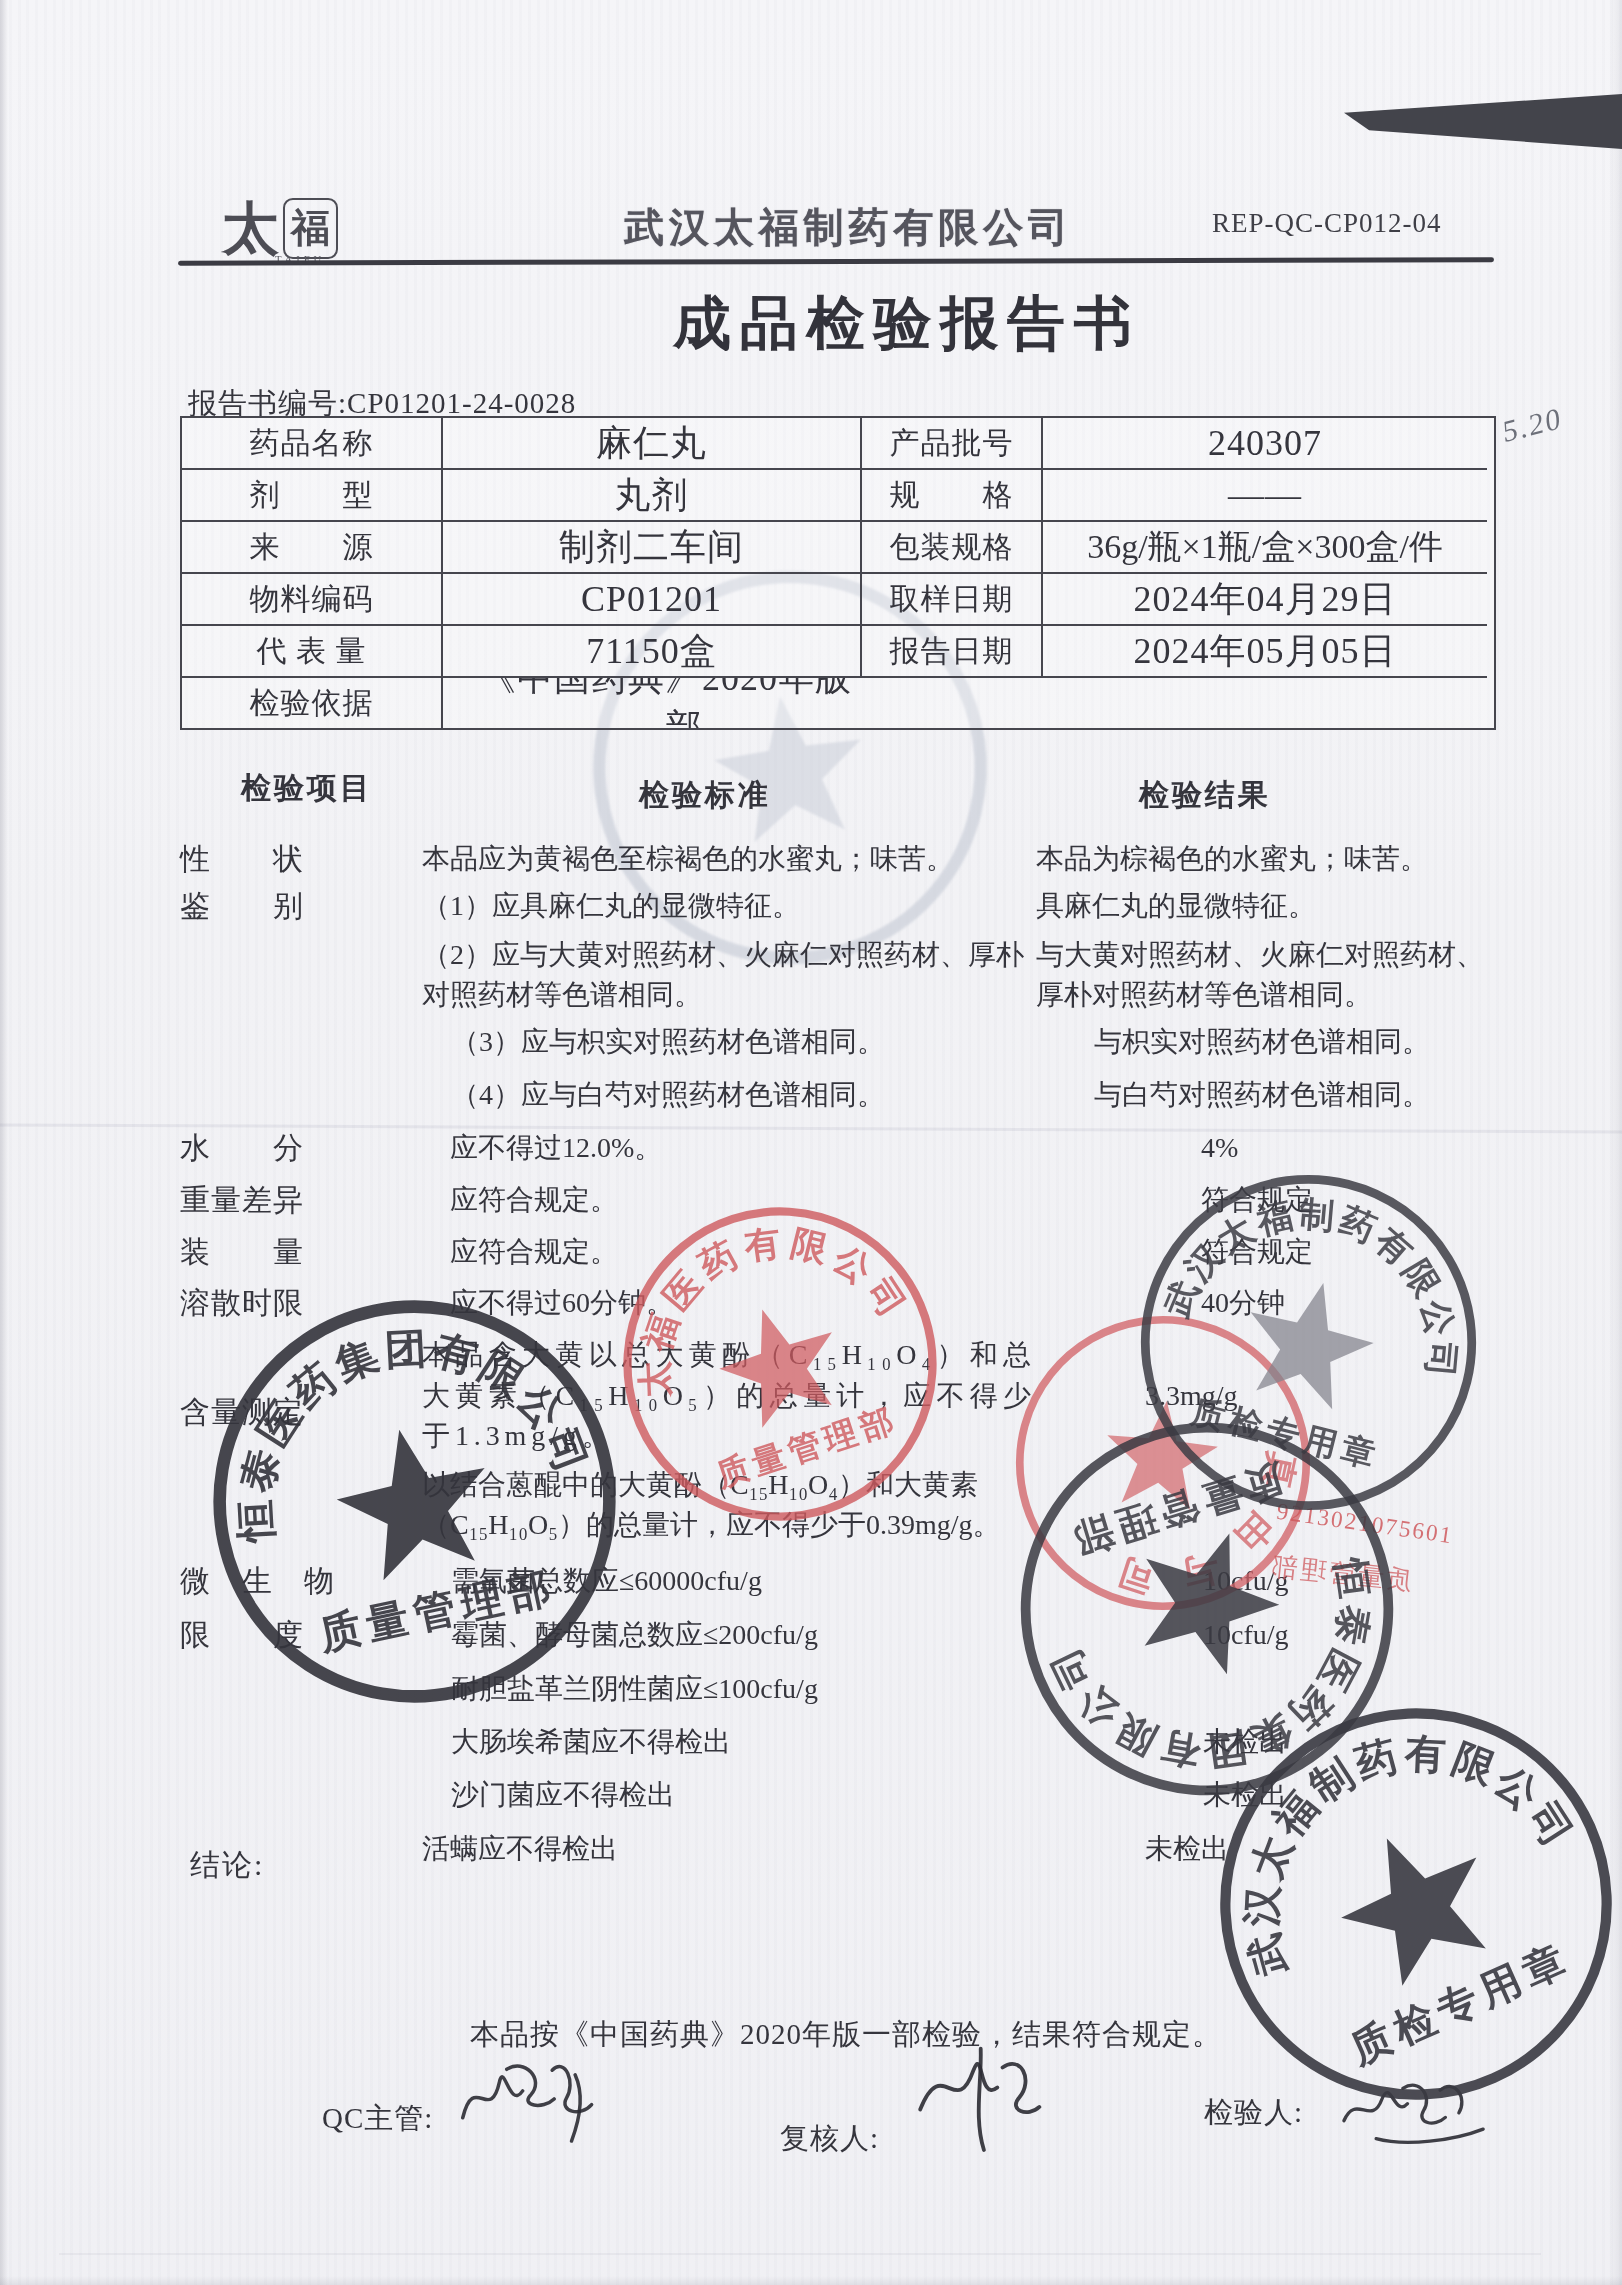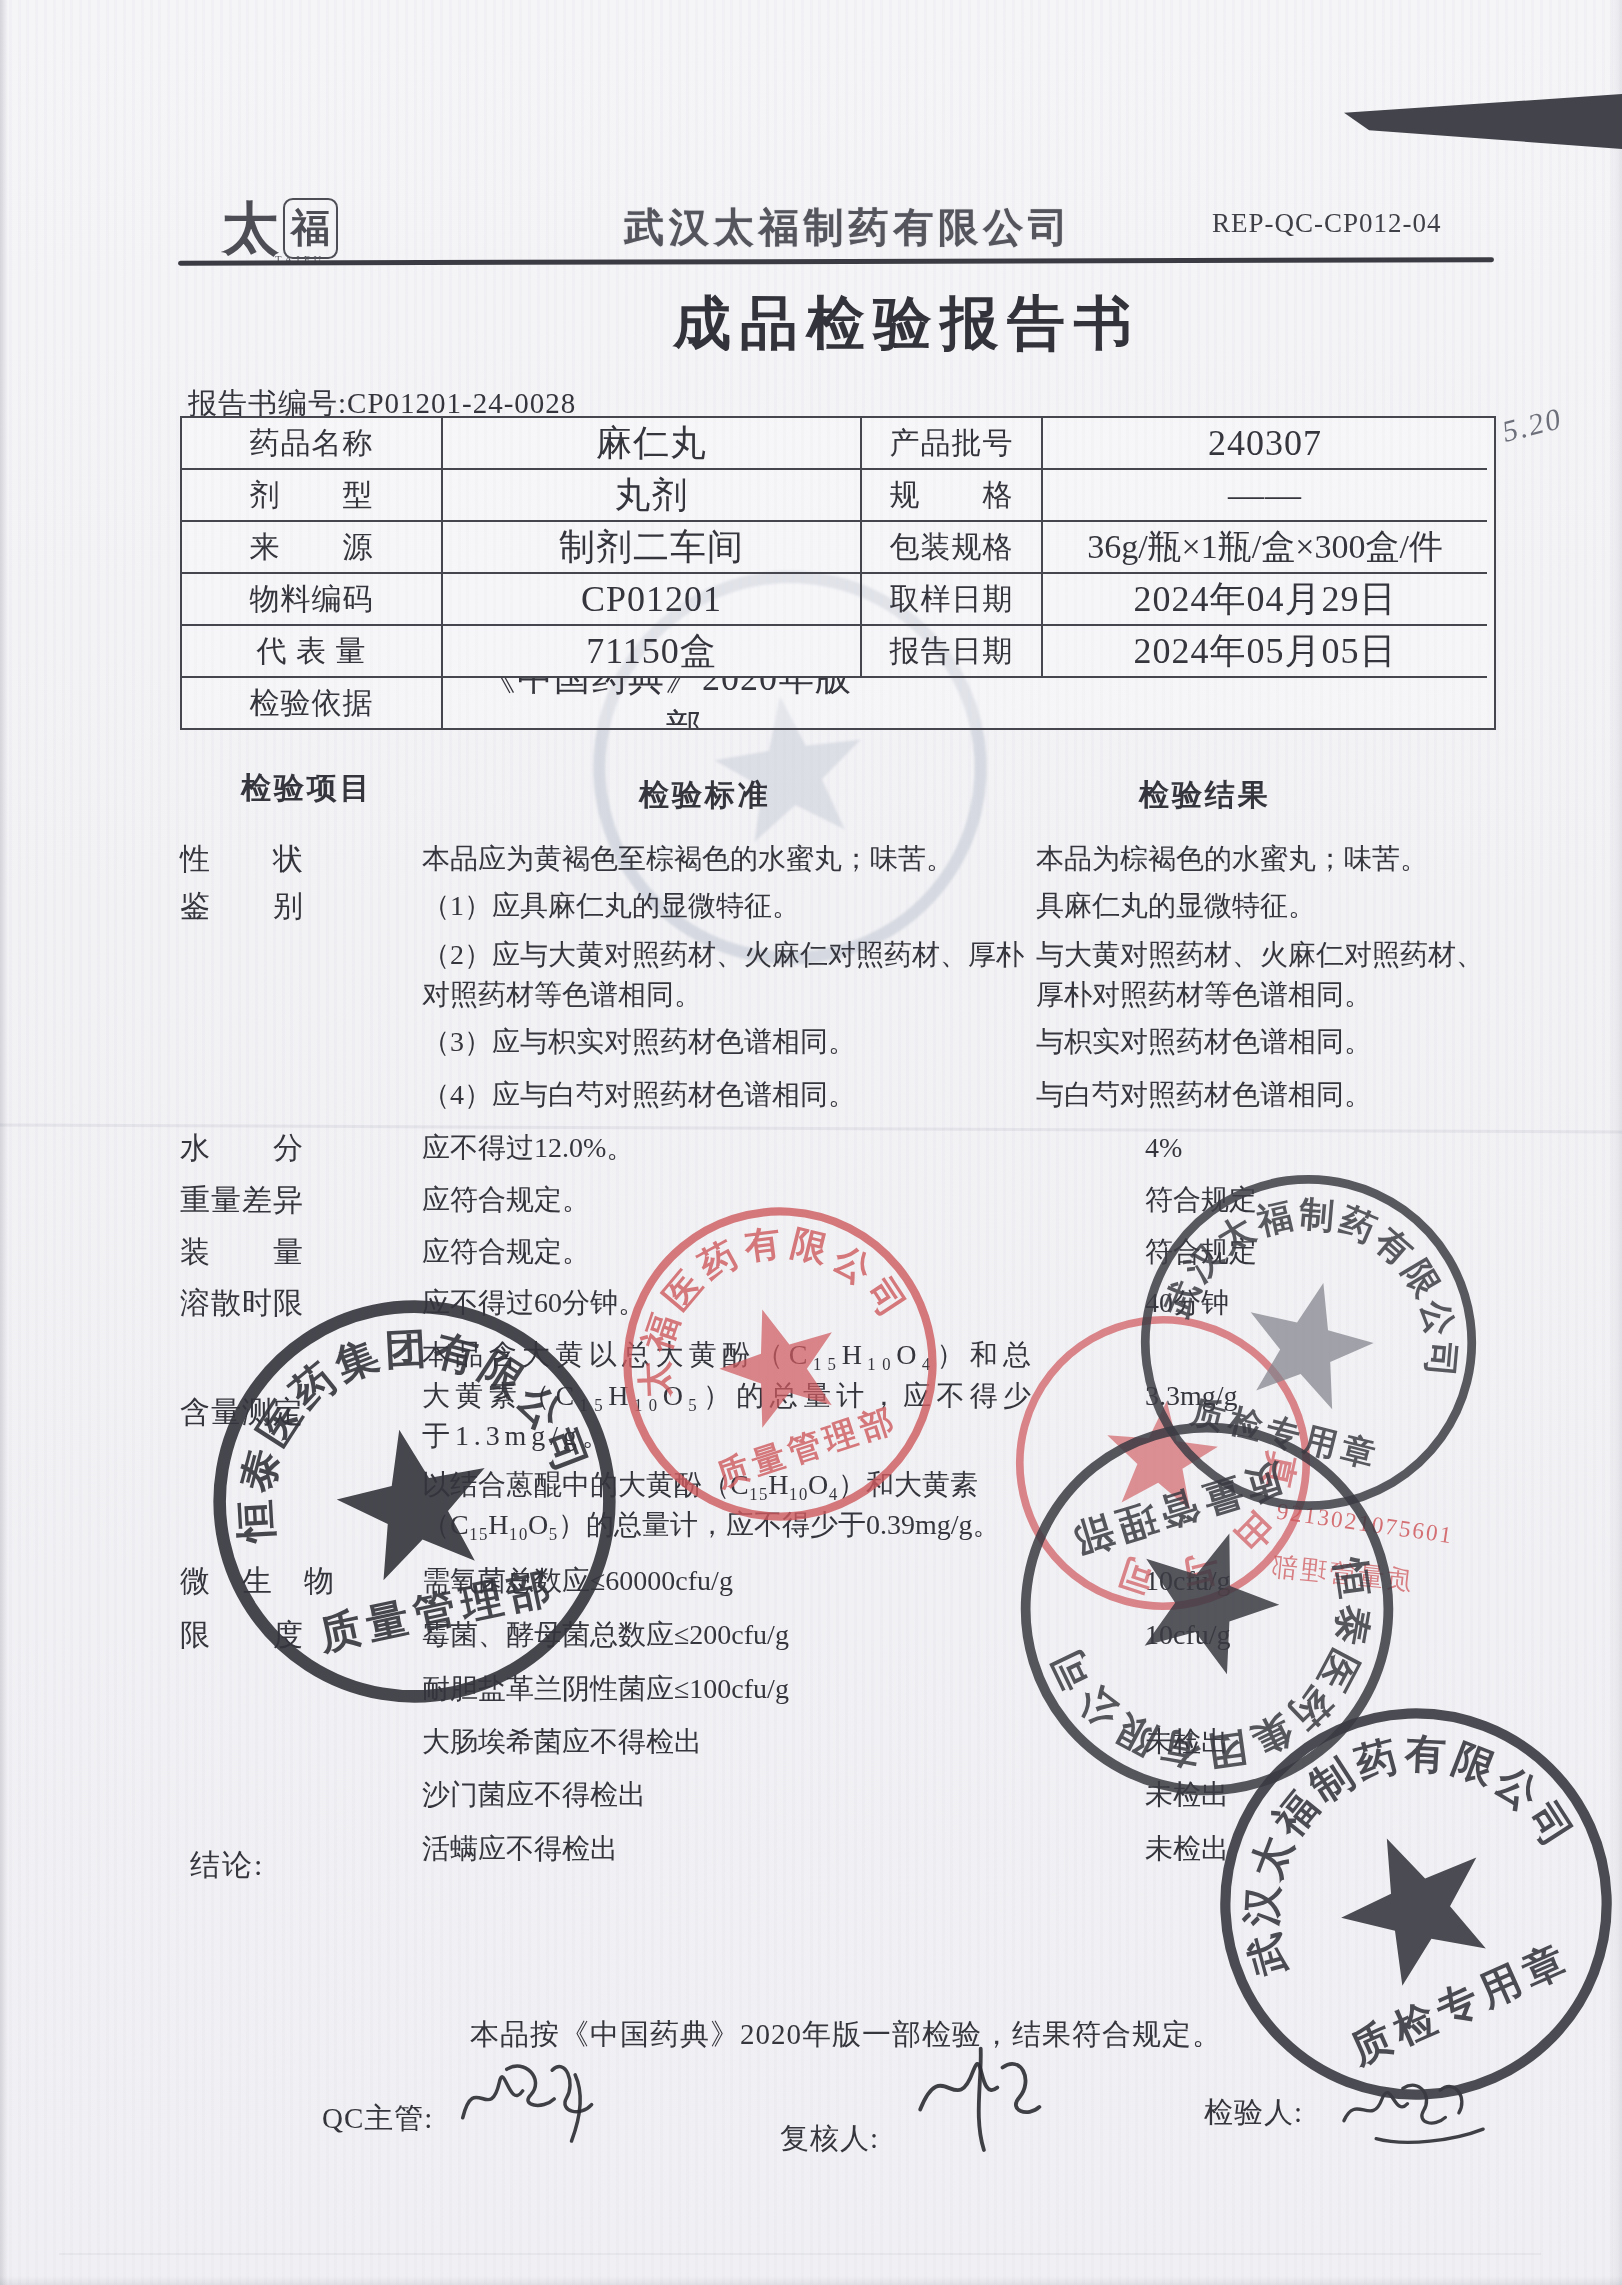--- a/index.html
+++ b/index.html
@@ -42,21 +42,21 @@
   .cell.span3 span{display:inline-block;width:419px;text-align:center;}
   .cell.pack{font-size:34px;letter-spacing:0;}
   
   .shead{z-index:2;font-size:30px;font-weight:600;letter-spacing:2.9px;}
   .items{left:180px;top:839px;width:1312px;z-index:2;}
   .irow{display:flex;align-items:flex-start;}
   .ilabel{width:242px;font-size:30px;letter-spacing:1px;flex:none;}
   .istd{width:614px;font-size:28px;line-height:1.45;flex:none;}
   .ires{width:455px;font-size:28px;line-height:1.45;flex:none;padding-left:109px;box-sizing:border-box;}
   .ires.flush{padding-left:0;}
-  .mb6{margin-bottom:5.9px;}.mb8{margin-bottom:7.8px;}.mb11{margin-bottom:10.7px;}.mb13{margin-bottom:12.7px;}
+  .mb6{margin-bottom:5.9px;}.mb8{margin-bottom:7.8px;}.mb11{margin-bottom:10.7px;gap:28px;}.mb13{margin-bottom:12.7px;gap:29px;}
   .mb16{margin-bottom:15.6px;}
   .just{text-align:justify;letter-spacing:4.9px;}
   .lab-mid{padding-top:57px;}
   .res-mid{padding-top:41px;}
   
   .concl-label{left:190px;top:1845px;font-size:30px;letter-spacing:2px;z-index:2;}
   .concl{left:470px;top:2015px;font-size:29px;letter-spacing:1px;z-index:2;}
   .sig-label{font-size:29px;letter-spacing:1px;z-index:2;}
   .sig{z-index:3;}
   .sig svg{overflow:visible;}

